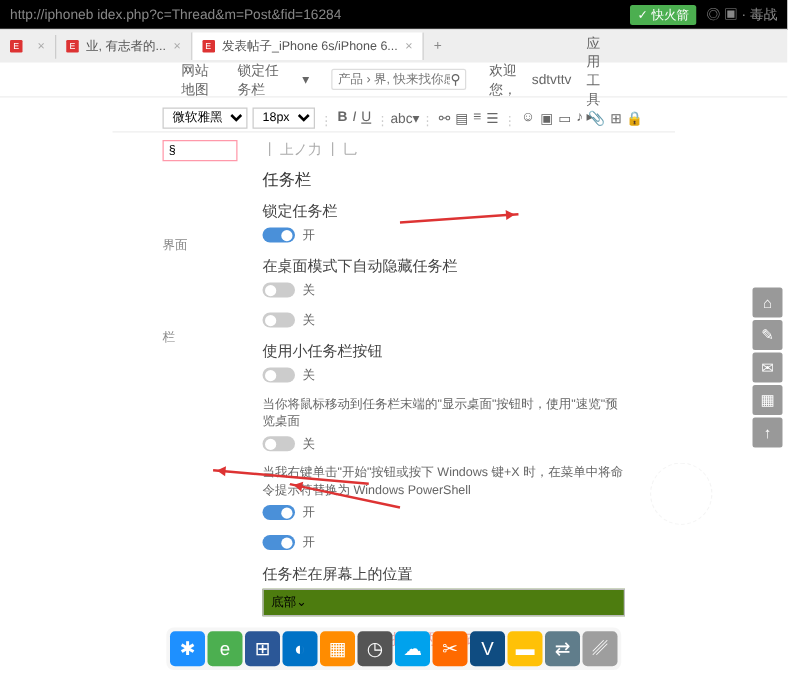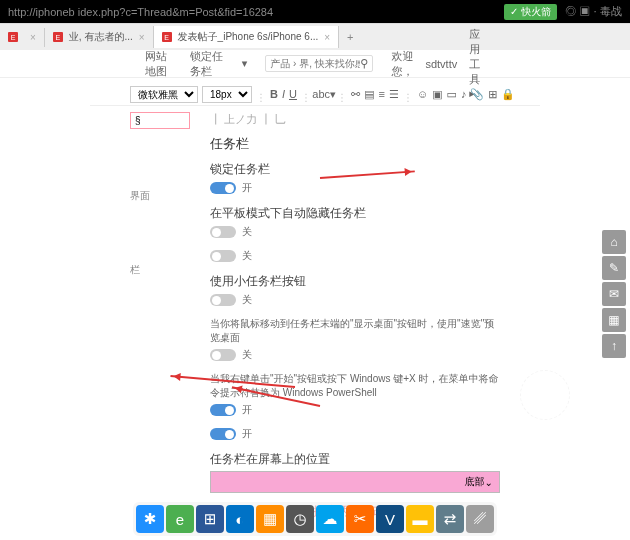--- a/index.html
+++ b/index.html
@@ -33,21 +33,21 @@
 .sect-title{font-size:13px;color:#333;margin:8px 0}
 .setting{margin-bottom:10px}
 .set-label{color:#444;font-size:12px;margin-bottom:3px;display:flex;align-items:center}
 .toggle{display:flex;align-items:center;gap:6px}
 .sw{width:26px;height:12px;border-radius:6px;background:#ccc;position:relative}
 .sw.on{background:#4a90d9}
 .sw::after{content:"";position:absolute;width:9px;height:9px;background:#fff;border-radius:50%;top:1.5px;left:2px}
 .sw.on::after{left:auto;right:2px}
 .sw-text{font-size:10px;color:#666}
 .desc{font-size:10px;color:#666;line-height:1.4;margin-bottom:3px}
-.sel{width:100%;border:1px solid #bbb;padding:3px 6px;font-size:10px;background:#f9a8d4;display:flex;justify-content:flex-end;align-items:center}
+.sel{width:100%;border:1px solid #bbb;padding:3px 6px;font-size:10px;background:#4d7c0f;display:flex;justify-content:flex-start;align-items:center}
 .annot{color:#d33;font-size:12px;text-align:center;margin:6px 0}
 .side-tools{position:absolute;right:4px;top:230px;display:flex;flex-direction:column;gap:2px}
 .st{width:24px;height:24px;background:#999;color:#fff;display:flex;align-items:center;justify-content:center;font-size:12px;border-radius:2px}
 .dock{position:absolute;bottom:4px;left:50%;transform:translateX(-50%);display:flex;gap:2px;background:rgba(240,240,240,.6);padding:3px;border-radius:6px}
 .dock-i{width:28px;height:28px;border-radius:4px;display:flex;align-items:center;justify-content:center;font-size:15px;color:#fff}
 .arrow-a{position:absolute;height:2px;background:#d33;transform-origin:left center}
 .arrow-a::after{content:"";position:absolute;right:-1px;top:-3px;border:4px solid transparent;border-left:7px solid #d33}
 .watermark{position:absolute;right:60px;bottom:120px;width:50px;height:50px;border:1px dashed #ddd;border-radius:50%;opacity:.3}
 </style>
 </head>
@@ -140,21 +140,21 @@
 
       <div class="setting">
           <div class="set-label">锁定任务栏</div>
         <div class="toggle">
             <div class="sw on"></div>
             <span class="sw-text">开</span>
           </div>
         </div>
 
       <div class="setting">
-          <div class="set-label">在平板模式下自动隐藏任务栏</div>
+          <div class="set-label">在桌面模式下自动隐藏任务栏</div>
         <div class="toggle">
             <div class="sw"></div>
             <span class="sw-text">关</span>
           </div>
         </div>
 
       <div class="setting">
         <div class="toggle">
             <div class="sw"></div>
             <span class="sw-text">关</span>

